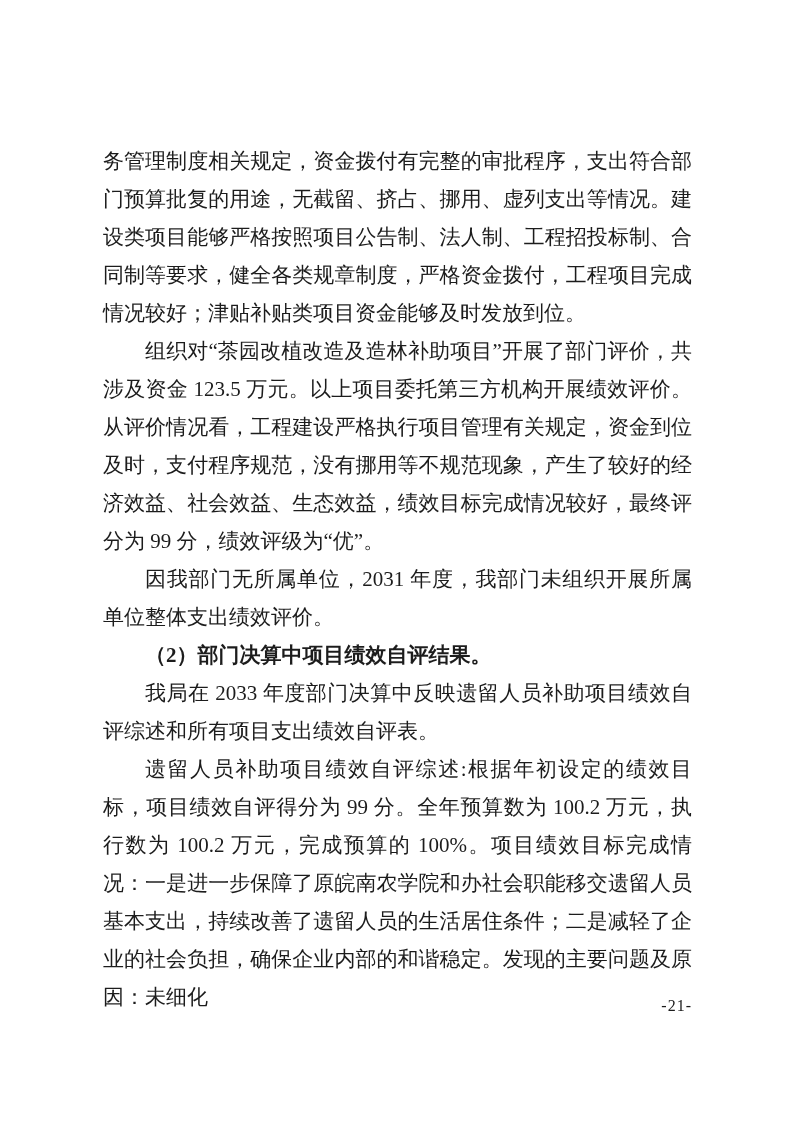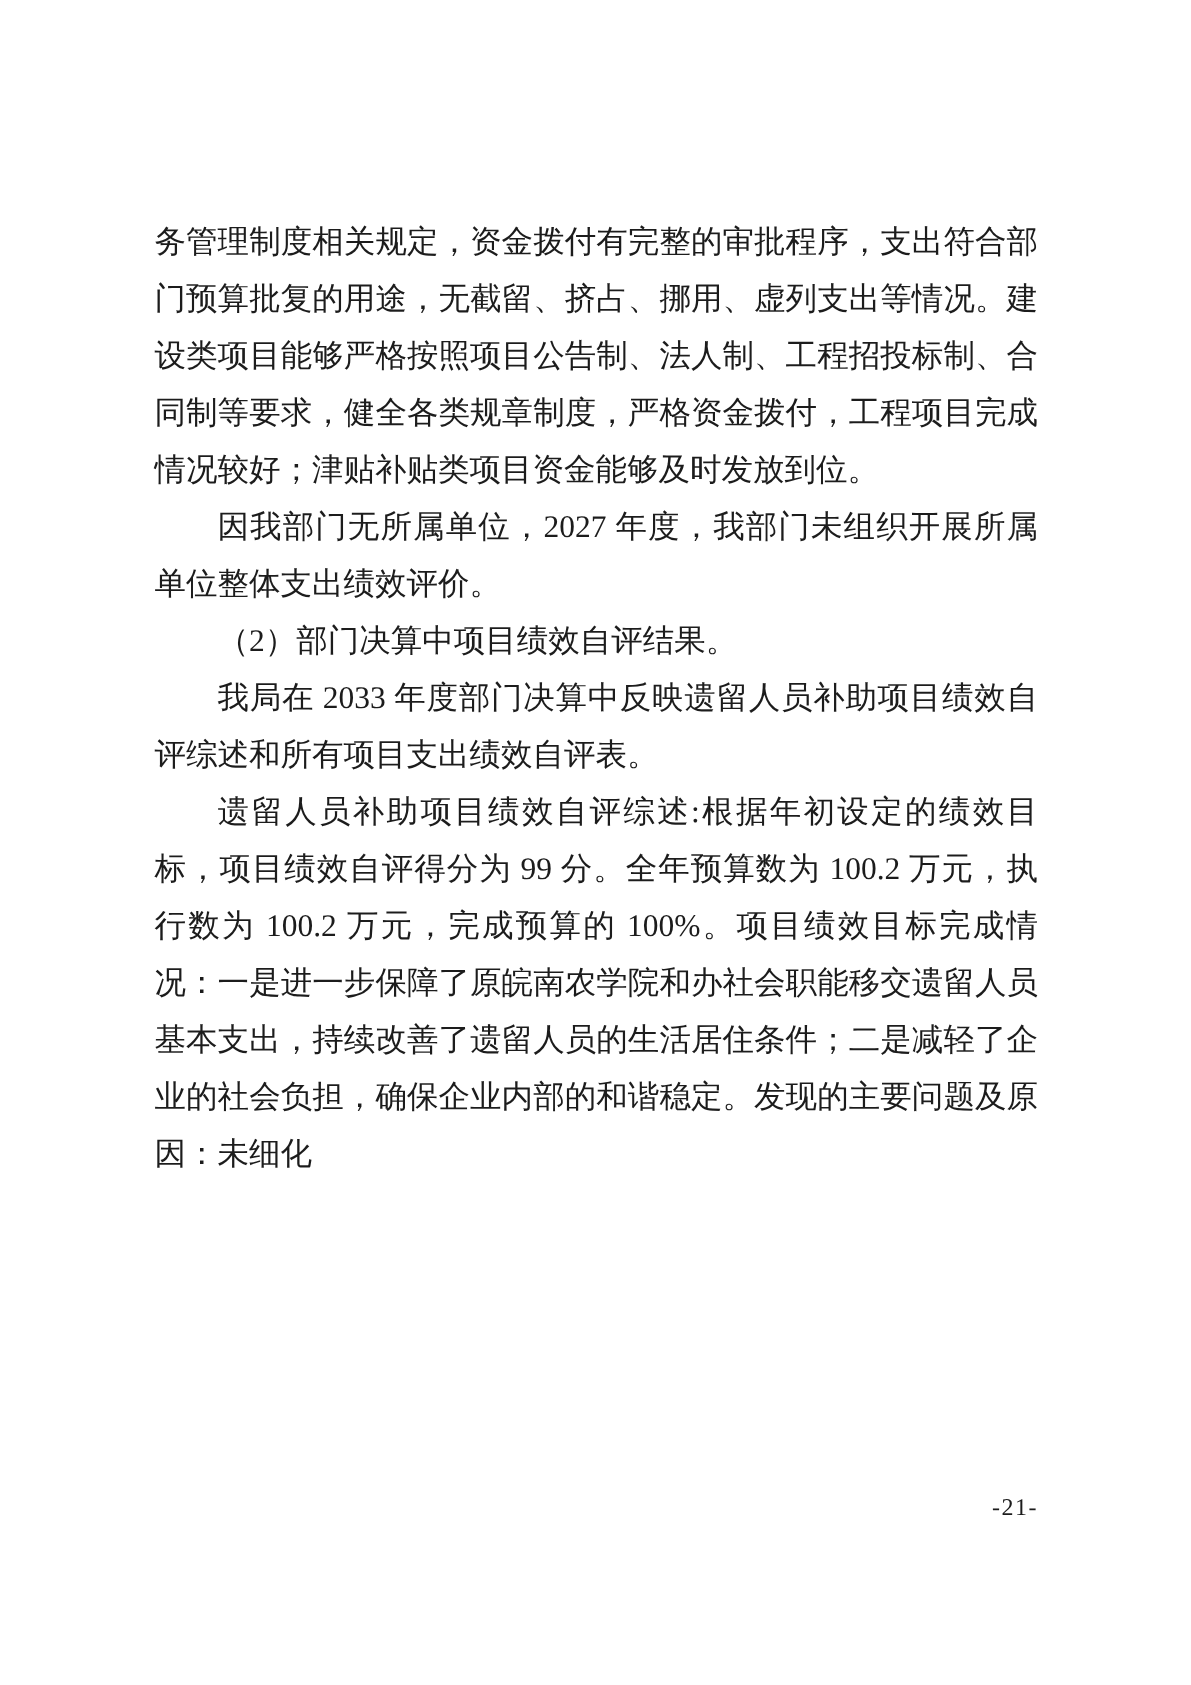--- a/index.html
+++ b/index.html
@@ -28,38 +28,39 @@
     overflow-wrap: break-word;
   }
   .para {
     margin: 0;
     padding: 0;
   }
   .para.indent {
     text-indent: 2em;
   }
   .para.heading {
-    font-weight: normal;
+    font-weight: bold;
     text-align: left;
   }
   .page-number {
     position: absolute;
     top: 994px;
     right: 102px;
     font-size: 16px;
     line-height: 24px;
     letter-spacing: 1px;
     color: #1c1c1c;
   }
 </style>
 </head>
 <body>
 
 <div class="page">
   <div class="content">
     <p class="para">务管理制度相关规定，资金拨付有完整的审批程序，支出符合部门预算批复的用途，无截留、挤占、挪用、虚列支出等情况。建设类项目能够严格按照项目公告制、法人制、工程招投标制、合同制等要求，健全各类规章制度，严格资金拨付，工程项目完成情况较好；津贴补贴类项目资金能够及时发放到位。</p>
-    <p class="para indent">因我部门无所属单位，2027 年度，我部门未组织开展所属单位整体支出绩效评价。</p>
+    <p class="para indent">组织对“茶园改植改造及造林补助项目”开展了部门评价，共涉及资金 123.5 万元。以上项目委托第三方机构开展绩效评价。从评价情况看，工程建设严格执行项目管理有关规定，资金到位及时，支付程序规范，没有挪用等不规范现象，产生了较好的经济效益、社会效益、生态效益，绩效目标完成情况较好，最终评分为 99 分，绩效评级为“优”。</p>
+    <p class="para indent">因我部门无所属单位，2031 年度，我部门未组织开展所属单位整体支出绩效评价。</p>
     <p class="para indent heading">（2）部门决算中项目绩效自评结果。</p>
     <p class="para indent">我局在 2033 年度部门决算中反映遗留人员补助项目绩效自评综述和所有项目支出绩效自评表。</p>
     <p class="para indent">遗留人员补助项目绩效自评综述:根据年初设定的绩效目标，项目绩效自评得分为 99 分。全年预算数为 100.2 万元，执行数为 100.2 万元，完成预算的 100%。项目绩效目标完成情况：一是进一步保障了原皖南农学院和办社会职能移交遗留人员基本支出，持续改善了遗留人员的生活居住条件；二是减轻了企业的社会负担，确保企业内部的和谐稳定。发现的主要问题及原因：未细化</p>
   </div>
   <div class="page-number">-21-</div>
 </div>
 
 </body></html>

